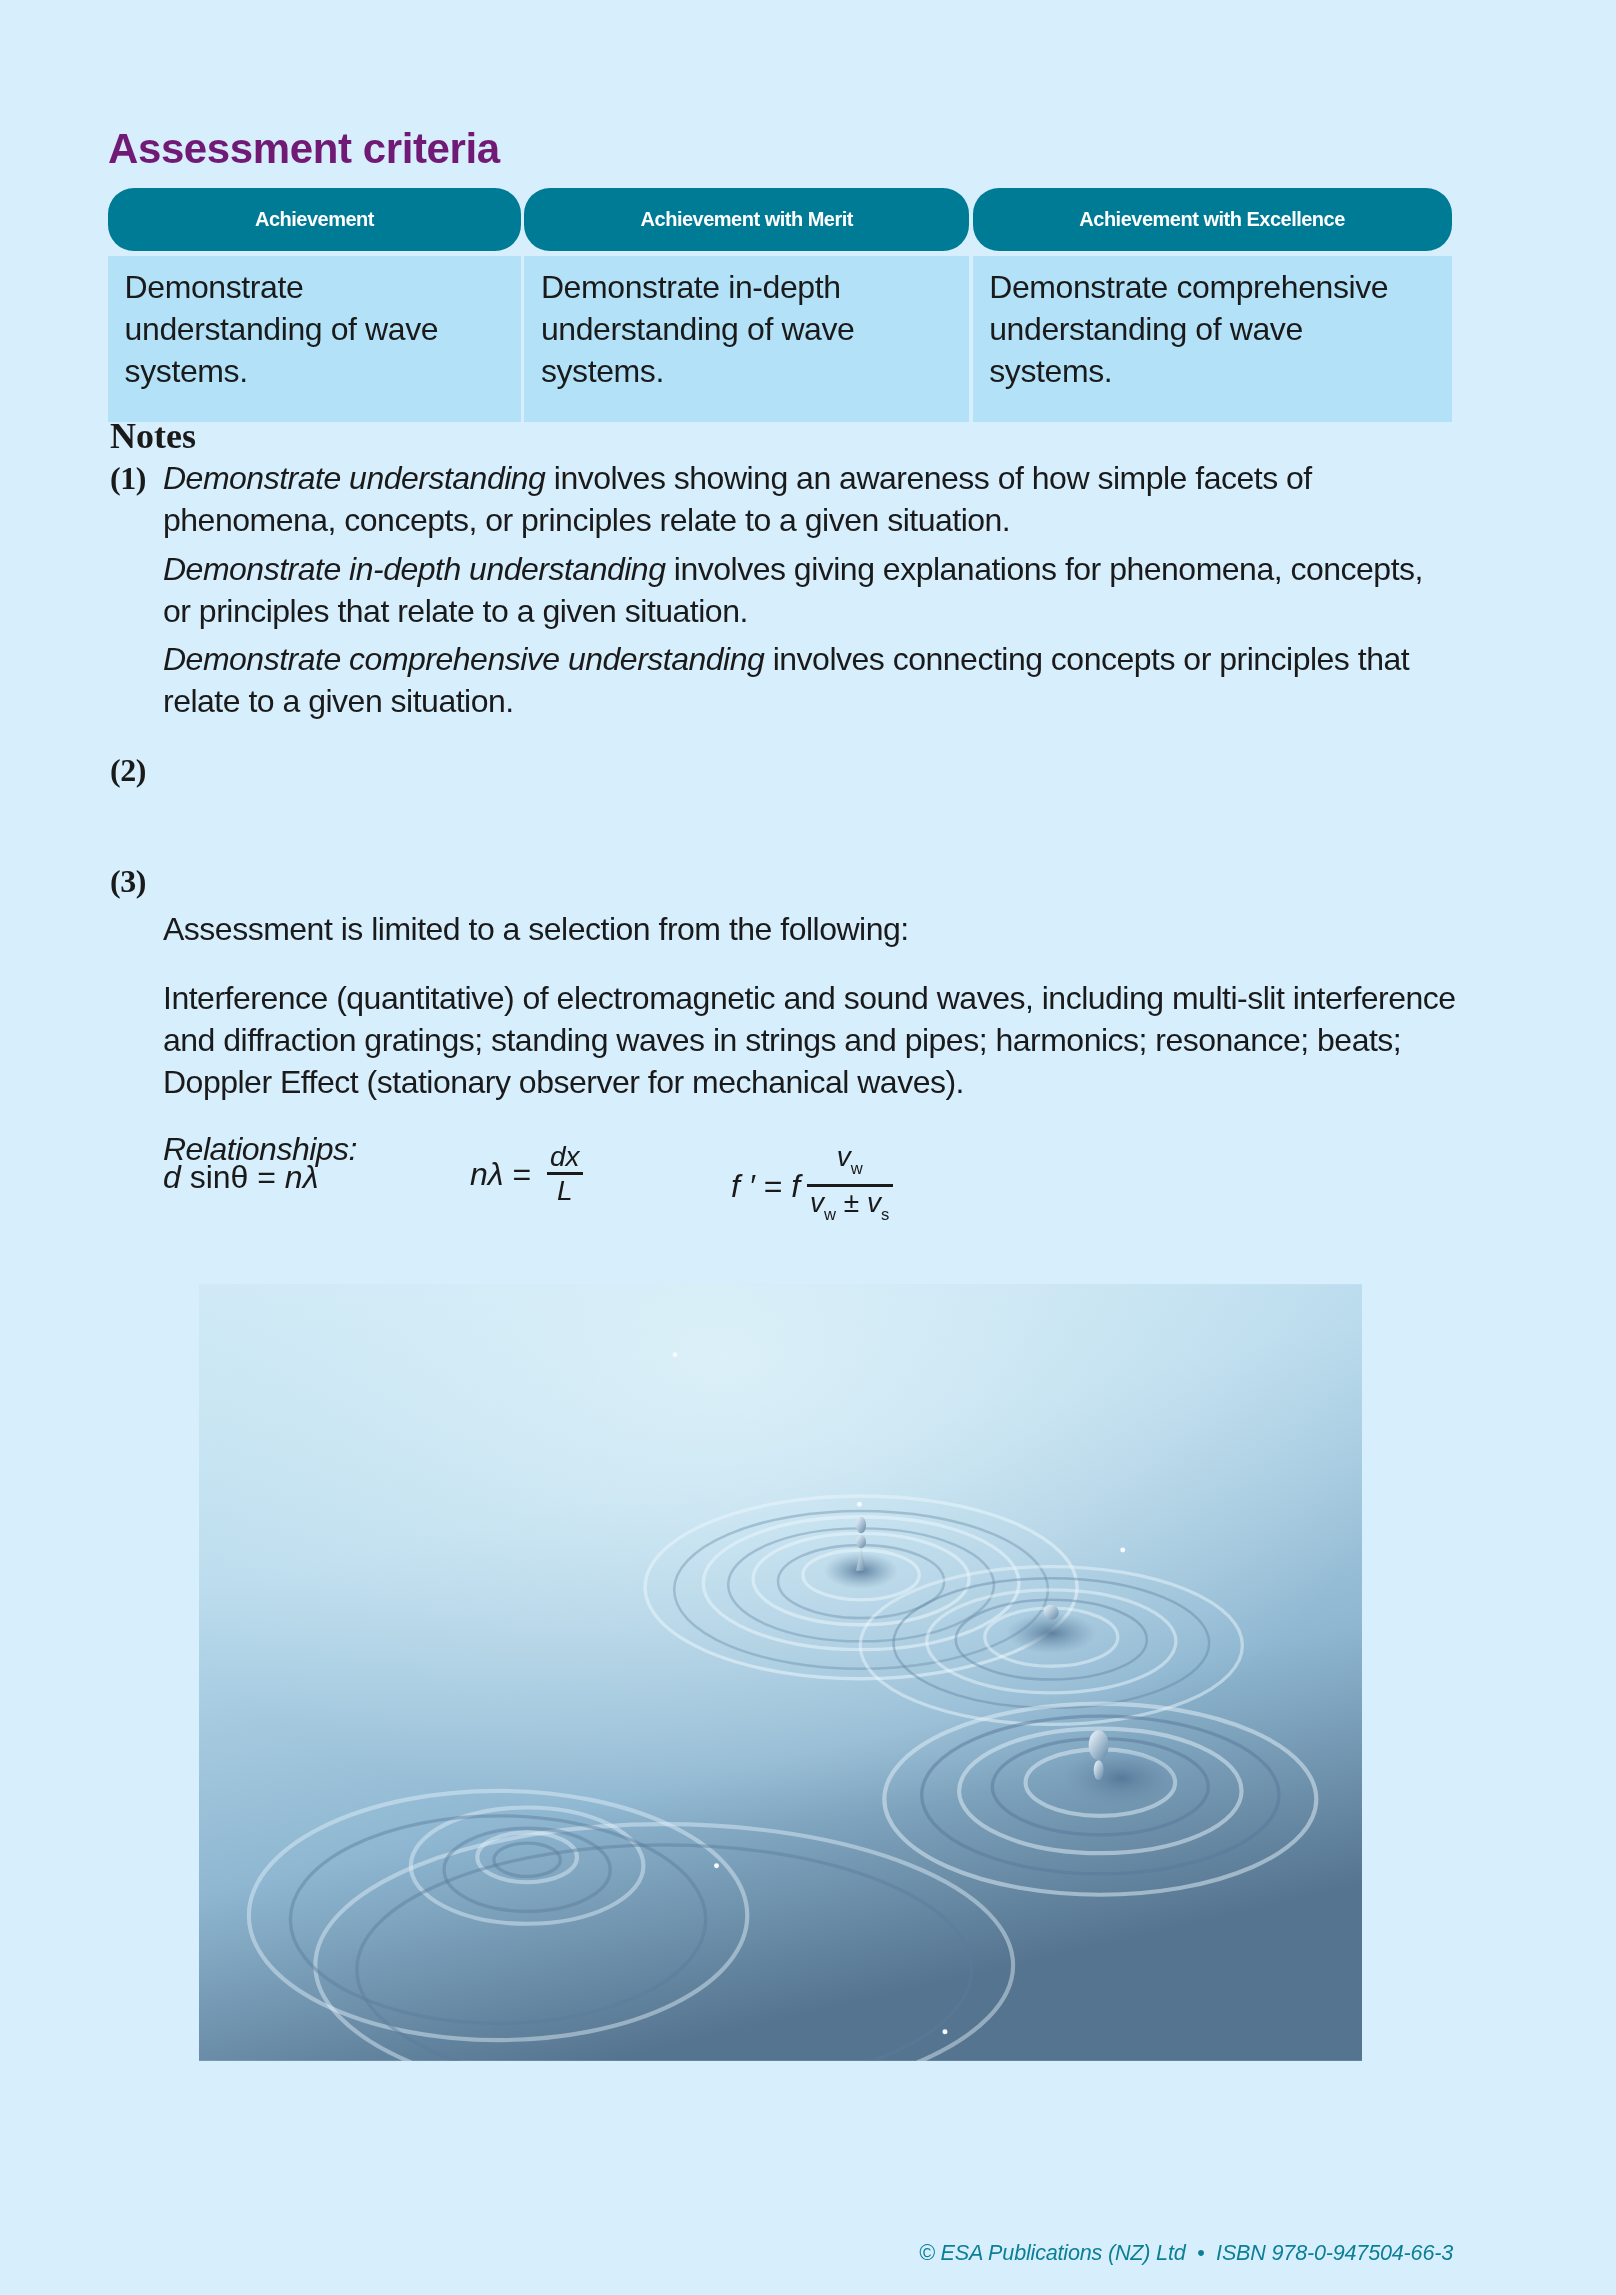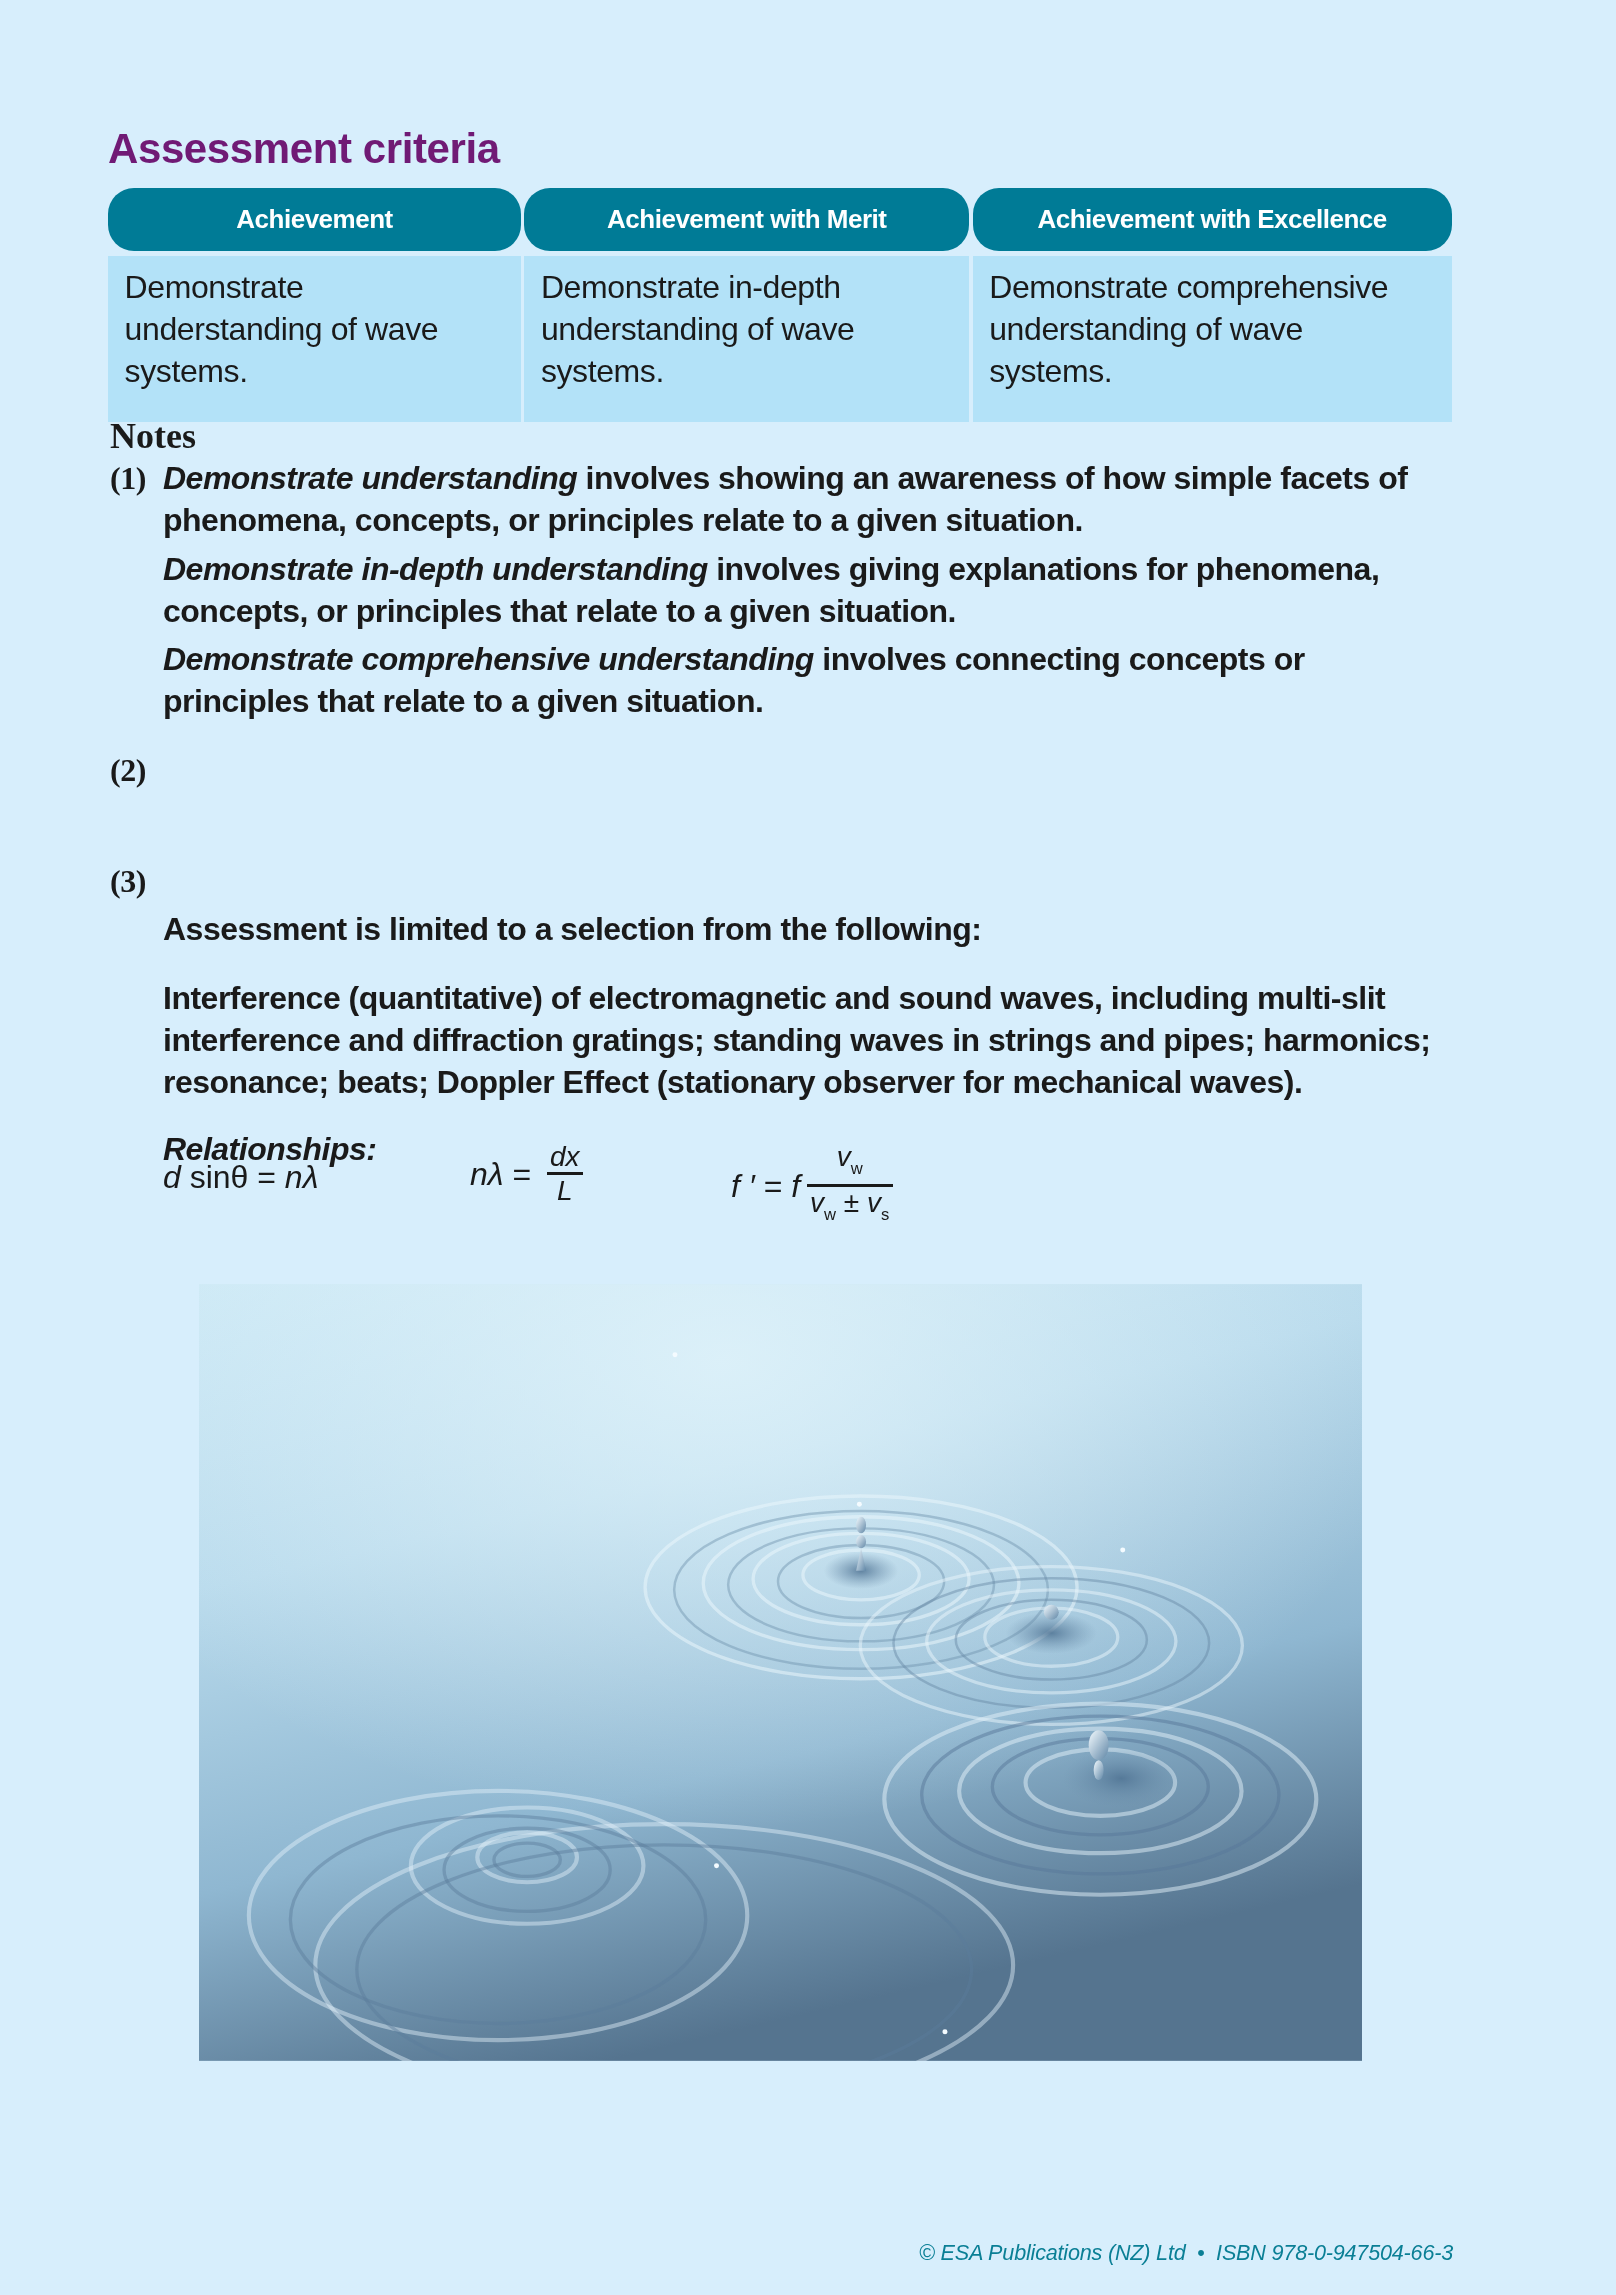--- a/index.html
+++ b/index.html
@@ -28,21 +28,21 @@
       display: grid;
       grid-template-columns: 413px 445px 479px;
       column-gap: 3.3px;
       row-gap: 5px;
     }
     .criteria .hcell {
       background: #007b96;
       color: #ffffff;
       height: 63px;
       display: flex; align-items: center; justify-content: center;
-      font-size: 26px; font-weight: bold;
+      font-size: 20px; font-weight: bold;
       white-space: nowrap;
       letter-spacing: -0.5px;
       border-radius: 26px;
     }
     .criteria .bcell {
       background: #b3e2f8;
       height: 166px;
       padding: 10px 16.6px 0 16.6px;
       font-size: 32px;
       line-height: 42px;
@@ -64,21 +64,21 @@
       font-size: 32px;
       line-height: 42px;
       letter-spacing: -0.5px;
     }
     .note .num {
       position: absolute; left: 0; top: 0;
       font-family: "Liberation Serif", serif;
       font-weight: bold;
       font-size: 32px;
     }
-    .note .body { margin-left: 53px; font-weight: bold; }
+    .note .body { margin-left: 53px; }
     .note .para { margin-bottom: 6.6px; }
     .note em { font-style: italic; }
     .formulas {
       position: absolute;
       left: 163px; top: 1142px;
       width: 831px; height: 91px;
       font-size: 32px;
     }
     .formula { position: absolute; top: 16.6px; display: flex; align-items: center; white-space: nowrap; }
     .frac { display: inline-flex; flex-direction: column; align-items: center; margin-left: 6.6px; }

